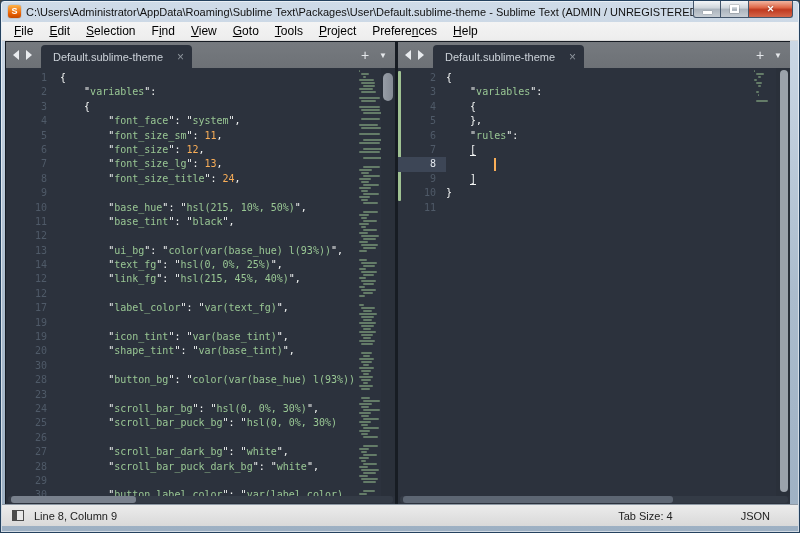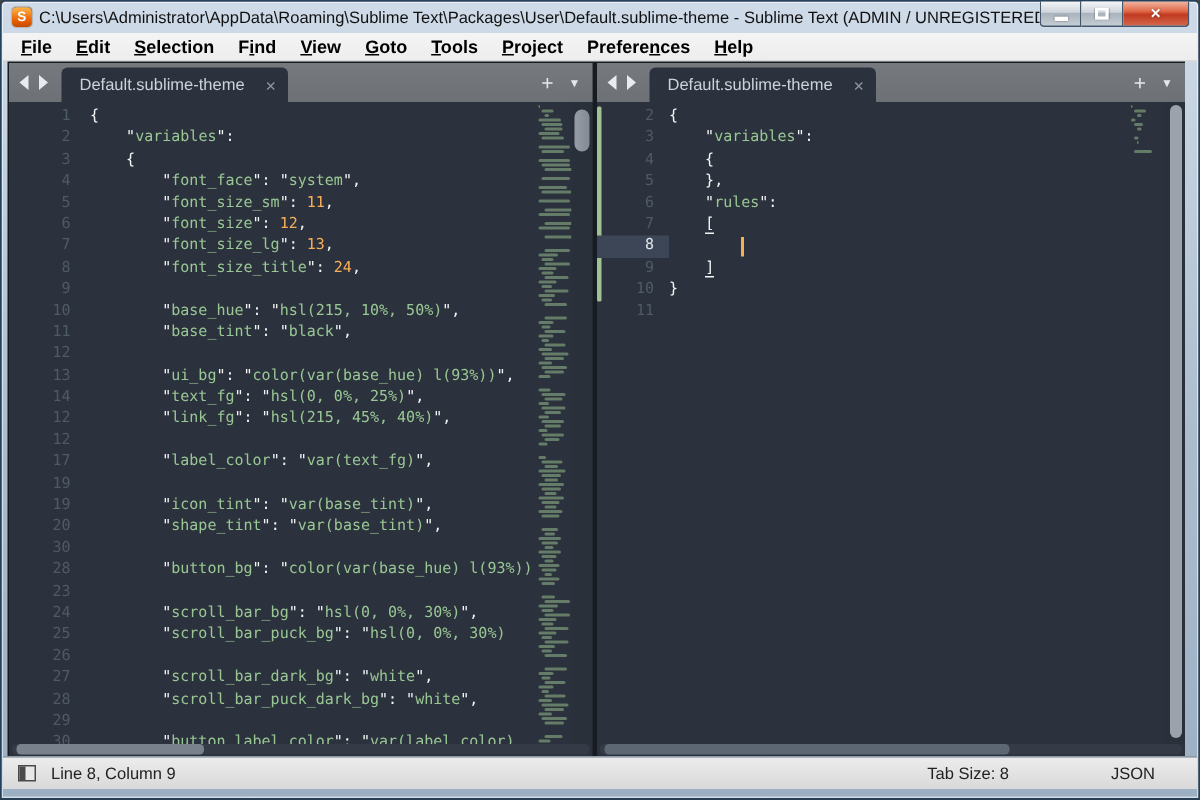--- a/index.html
+++ b/index.html
@@ -26,21 +26,21 @@
   .win-btn.max { width:27px; border-left:none; border-right:none; }
   .win-btn.close { width:45px; border-radius:0 0 3px 0;
              background:linear-gradient(#f2b5a0, #e06a4a 40%, #c03a20 55%, #d4664a); font-weight:bold; }
   .glyph-min { width:9px; height:3px; background:#fff; margin-top:6px; box-shadow:0 0 1px #333; }
   .glyph-max { width:9px; height:8px; border:2px solid #fff; box-shadow:0 0 1px #333; }
 
   
   .menubar { position:absolute; left:1px; right:1px; top:21px; height:19px;
              background:linear-gradient(#f4f4f4,#ededed); border-bottom:1px solid #d9d9d9;
              display:flex; align-items:center; padding-left:4px; }
-  .menu-item { font-size:12px; color:#000; padding:2px 8px; cursor:default;font-weight:bold; }
+  .menu-item { font-size:12px; color:#000; padding:2px 8px; cursor:default; }
   .menu-item u { text-decoration:underline; }
 
   
   .content { position:absolute; left:4px; right:9px; top:40px; bottom:28px; background:#171c23; }
   .pane { position:absolute; top:1px; bottom:0; background:#2c323d; }
   .pane.p0 { left:1px; width:389px; }
   .pane.p1 { right:0; width:392px; }
 
   
   .tabbar { position:absolute; left:0; right:0; top:0; height:26px;
@@ -387,17 +387,17 @@
           </div>
       </div>
     </div>
 
   </div>
 
   <div class="statusbar">
     <span class="status-icon"></span>
     <span>Line 8, Column 9</span>
     <span class="sb-spacer"></span>
-    <span class="sb-tabsize">Tab Size: 8</span>
+    <span class="sb-tabsize">Tab Size: 4</span>
     <span class="sb-syntax">JSON</span>
   </div>
 
 </div>
 
 </body></html>

